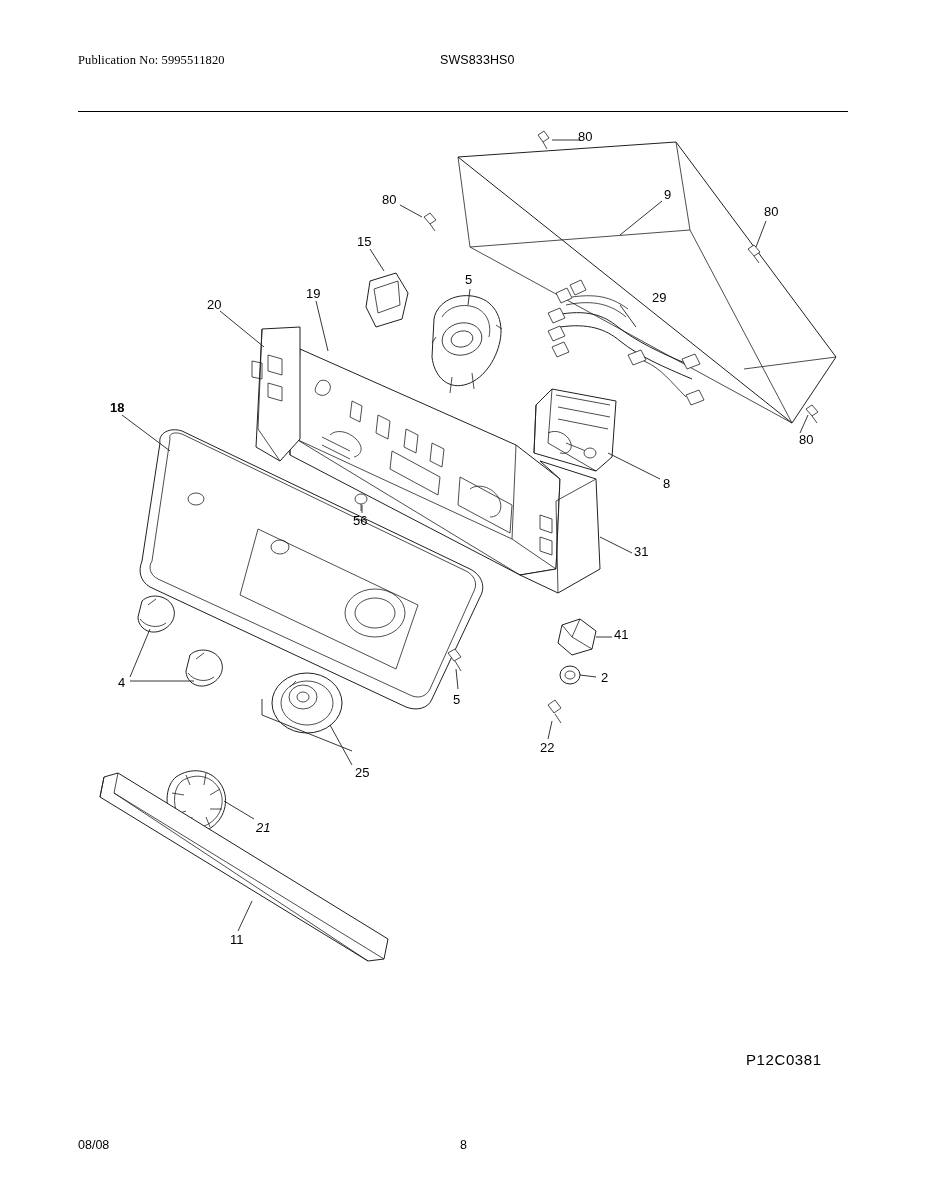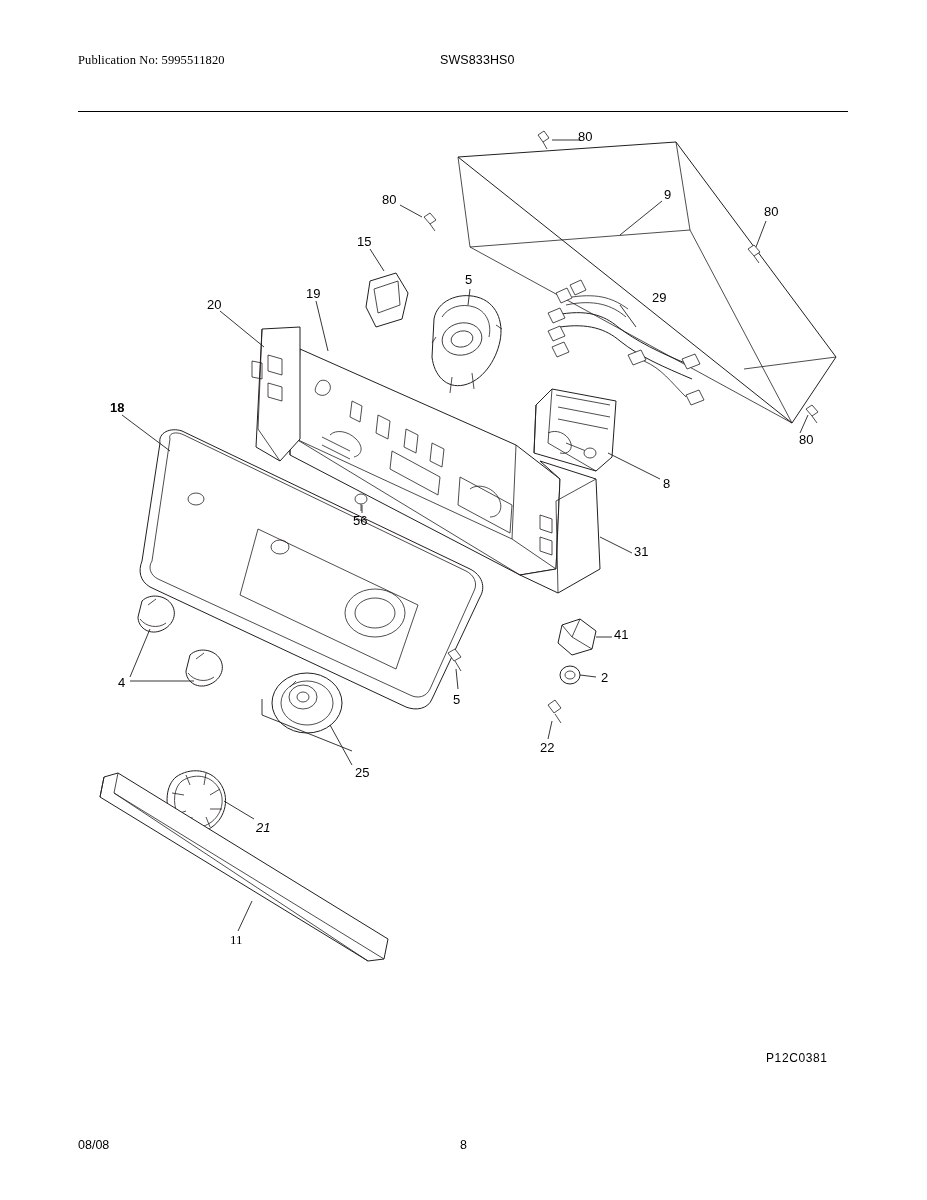--- a/index.html
+++ b/index.html
@@ -69,23 +69,22 @@
     left: 0;
     top: 1138px;
     width: 927px;
     text-align: center;
     font-size: 12.5px;
   }
   .diagram-code {
     position: absolute;
     left: 746px;
     top: 1042px;
-    font-size: 12px;
+    font-size: 15px;
     letter-spacing: 0.6px;
-    margin-left: 20px;
   }
   
   .drawing {
     position: absolute;
     left: 0;
     top: 9px;
     width: 927px;
     height: 1197px;
   }
   .callout {
@@ -319,21 +318,21 @@
       <div class="callout" style="left:663px; top:467px;">8</div>
       <div class="callout" style="left:634px; top:535px;">31</div>
       <div class="callout" style="left:353px; top:504px;">56</div>
       <div class="callout" style="left:614px; top:618px;">41</div>
       <div class="callout" style="left:601px; top:661px;">2</div>
       <div class="callout" style="left:118px; top:666px;">4</div>
       <div class="callout" style="left:453px; top:683px;">5</div>
       <div class="callout" style="left:540px; top:731px;text-align:right;">22</div>
       <div class="callout" style="left:355px; top:756px;">25</div>
       <div class="callout" style="left:256px; top:811px;font-style:italic;">21</div>
-      <div class="callout" style="left:230px; top:923px;font-family:Liberation Serif, serif;">11</div>
+      <div class="callout" style="left:230px; top:923px;">11</div>
     </div>
 
     <div class="diagram-code">P12C0381</div>
   </div>
 
   <div class="ftr-date">08/08</div>
   <div class="ftr-page">8</div>
 </div>
 
 </body></html>

